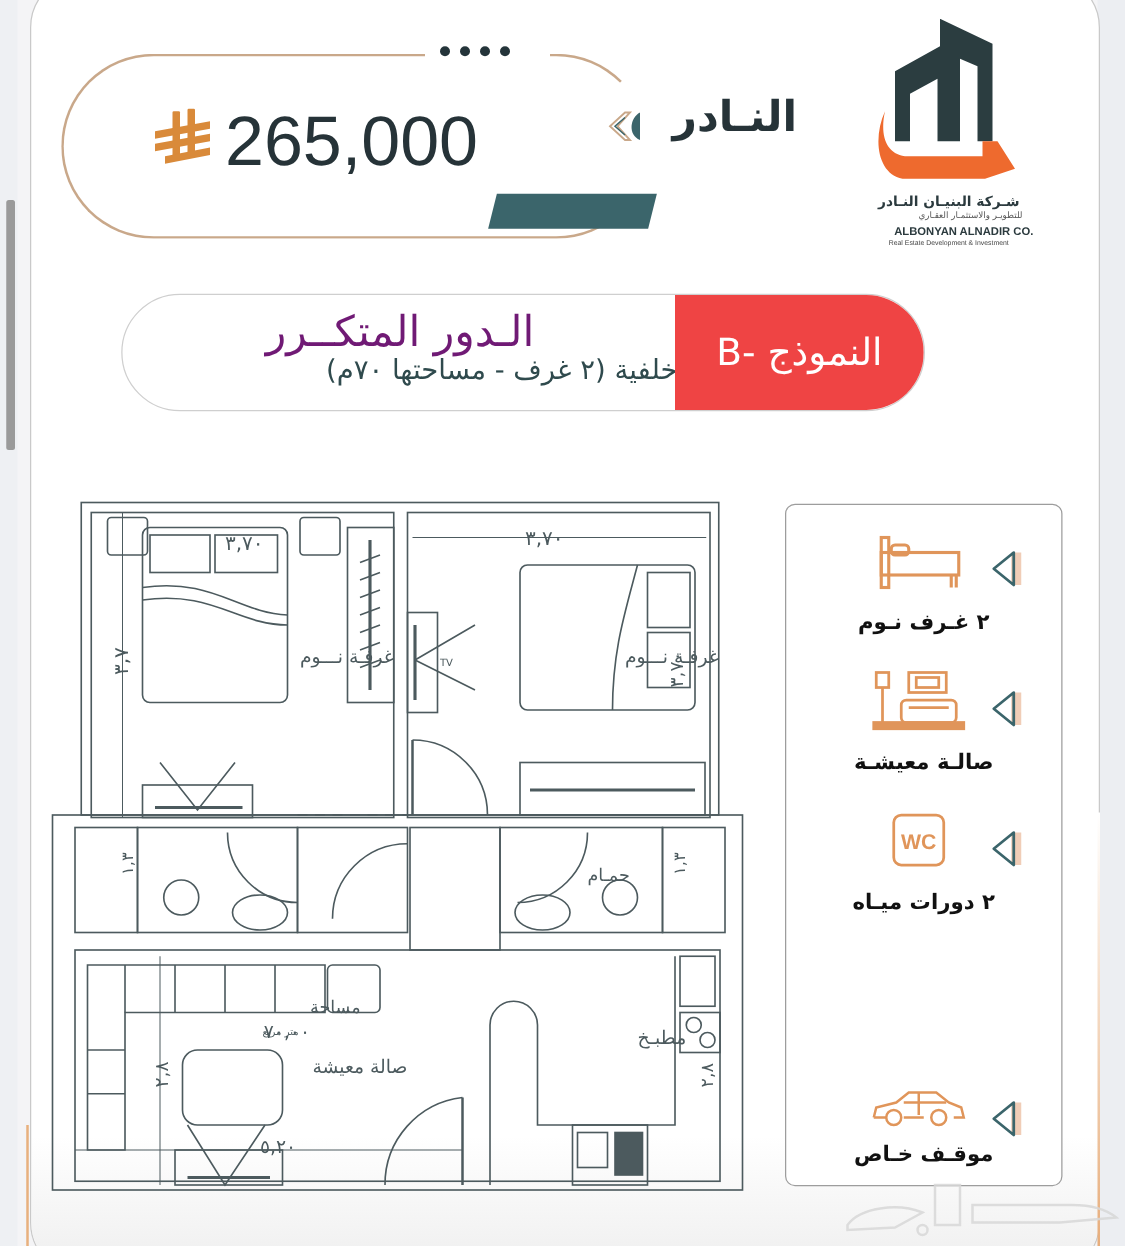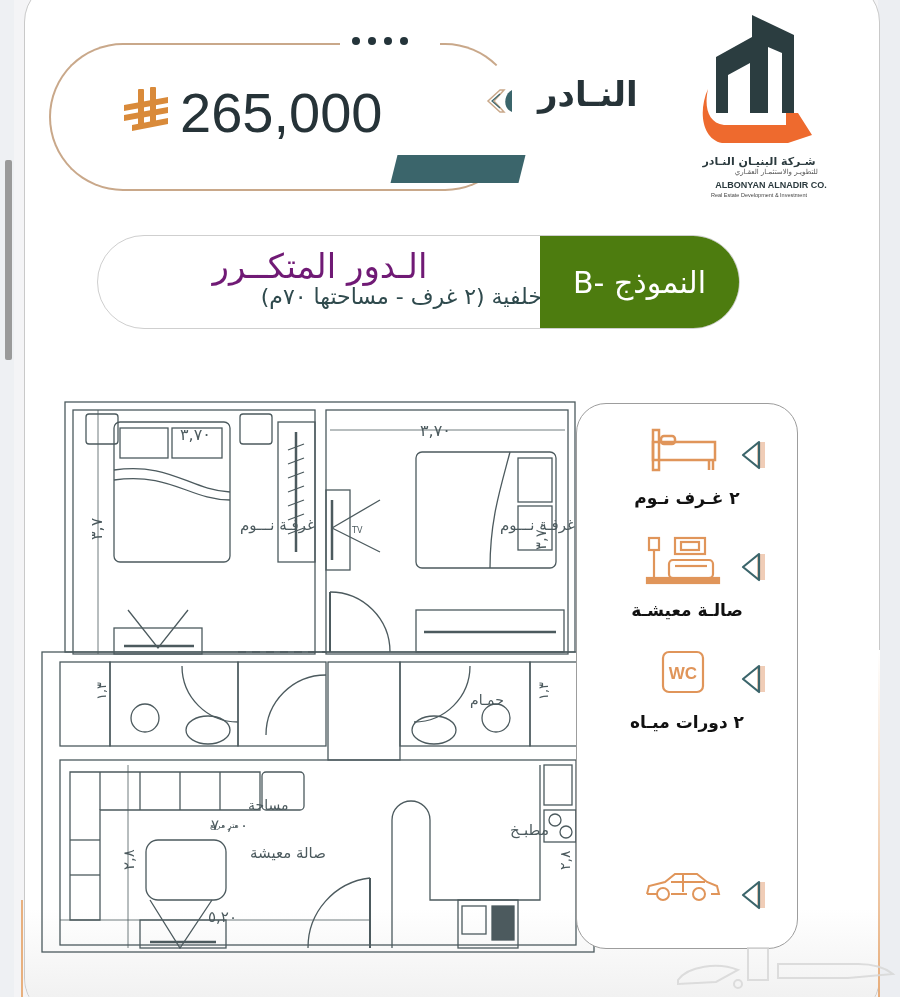--- a/index.html
+++ b/index.html
@@ -39,34 +39,34 @@
   .logo-text-ar2 { position: absolute; left: 700px; top: 168px; width: 118px; text-align: right;
           font-size: 7px; color: #555; direction: rtl; }
   .logo-text-en { position: absolute; left: 700px; top: 180px; width: 118px; text-align: center;
           font-family: "Liberation Sans", sans-serif; font-size: 9px; font-weight: bold; color: #2b3a3e; margin-left: 12px; }
   .logo-text-en2 { position: absolute; left: 700px; top: 192px; width: 118px; text-align: center;
           font-family: "Liberation Sans", sans-serif; font-size: 5.5px; color: #444; }
 
   
   .model-banner { position: absolute; left: 97px; top: 235px; width: 643px; height: 94px;
           border: 1.5px solid #cfcfcf; border-radius: 47px; overflow: hidden; background: #fff; }
-  .model-tag { position: absolute; right: 0; top: 0; width: 199px; height: 100%; background: #4d7c0f; 
+  .model-tag { position: absolute; right: 0; top: 0; width: 199px; height: 100%; background: #ef4444; 
           display: flex; align-items: center; justify-content: center; color: #fff;
           font-size: 30px; font-family: "DejaVu Sans", sans-serif; direction: rtl; }
   .model-floor { position: absolute; left: 0; top: 10px; width: 444px; text-align: center;
           font-size: 34px; color: #701a75; direction: rtl; }
   .model-desc { position: absolute; left: 0; top: 48px; width: 444px; text-align: right;
           font-size: 22px; color: #2f4a4d; direction: rtl; }
 
   
   .plan { position: absolute; left: 40px; top: 400px; width: 560px; height: 560px; }
 
   
-  .features { position: absolute; left: 576px; top: 403px; width: 222px; height: 546px;
-          border: 1.5px solid #9d9d9d; border-radius: 30px; background: #fff; }
+  .features { position: absolute; left: 628px; top: 403px; width: 222px; height: 546px;
+          border: 1.5px solid #9d9d9d; border-radius: 8px; background: #fff; }
   .feature { position: absolute; left: 0; width: 100%; height: 105px; }
   .feature .ficon { position: absolute; left: 66px; top: 12px; width: 80px; height: 50px; }
   .feature .arrow { position: absolute; left: 160px; top: 26px; width: 30px; height: 34px; }
   .feature .flabel { position: absolute; left: 0; top: 76px; width: 100%; text-align: center;
           font-size: 17px; font-weight: bold; color: #111; direction: rtl; }
 
   .watermark { position: absolute; left: 668px; top: 940px; width: 230px; height: 50px; opacity: 0.85; }
 </style>
 </head>
 <body>
@@ -270,20 +270,21 @@
       <path d="M4 30 L6 22 L22 18 L32 10 L54 10 L64 18 L74 22 L76 30 L68 30 M44 30 L28 30 M14 30 L4 30"></path>
       <circle cx="20" cy="30" r="6"></circle>
         <circle cx="56" cy="30" r="6"></circle>
       <line x1="40" y1="10" x2="40" y2="28"></line>
         <line x1="28" y1="18" x2="62" y2="18"></line>
     </svg>
     <svg class="arrow" viewBox="0 0 30 34">
       <rect x="20" y="4" width="8" height="26" fill="#f0cdb7"></rect>
       <path d="M22 4 L6 17 L22 30 Z" fill="none" stroke="#3b656b" stroke-width="2.2" stroke-linejoin="round"></path>
     </svg>
+    <div class="flabel" style="top:62px">موقـف خـاص</div>
   </div>
 </div>
 
 <svg class="watermark" viewBox="0 0 230 50" fill="none" stroke="#d8d8d8" stroke-width="2">
   <path d="M10 40 C20 26 50 22 70 30 L48 42 L10 44 Z"></path>
   <path d="M80 8 L80 40 L100 40 L100 8 Z"></path>
   <circle cx="70" cy="44" r="4"></circle>
   <path d="M110 24 L190 24 C210 24 220 30 225 34 L180 38 L110 38 Z"></path>
 </svg>
 

